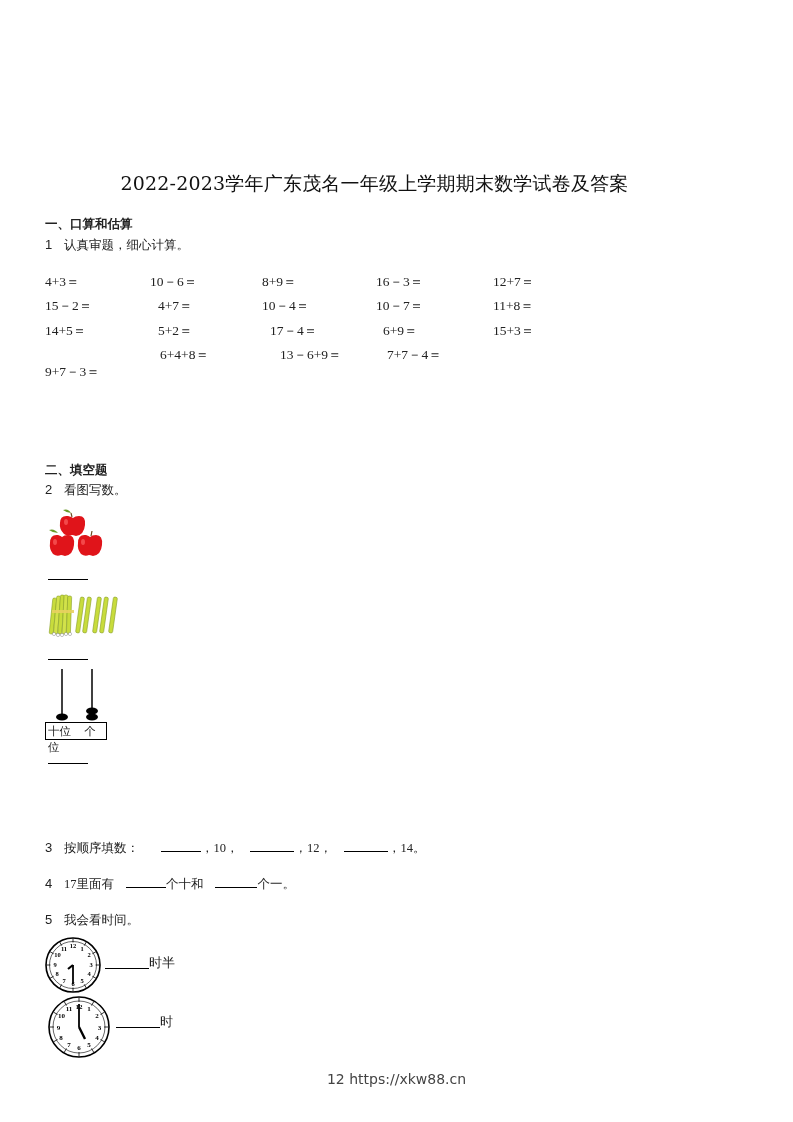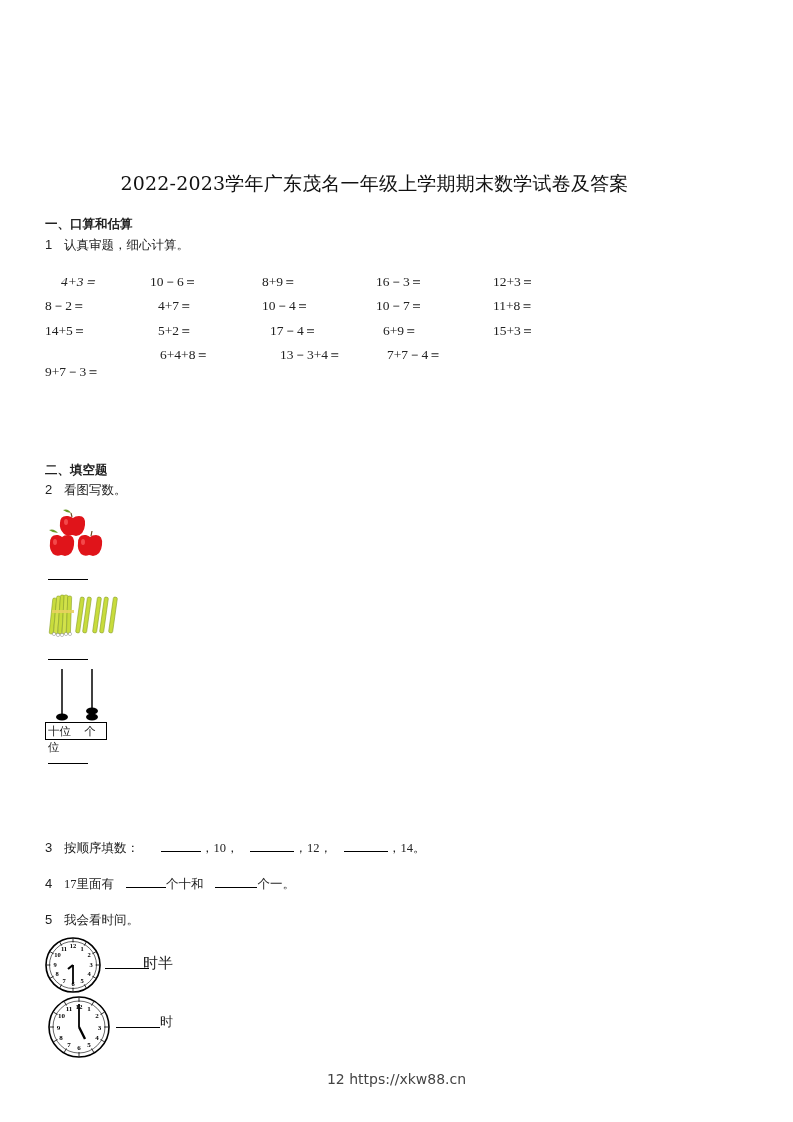--- a/index.html
+++ b/index.html
@@ -25,41 +25,41 @@
 <body>
 
 <div class="abs title">2022-2023学年广东茂名一年级上学期期末数学试卷及答案</div>
 
 <div class="abs section" style="left:45px; top:216px;font-family:Liberation Serif, serif;">一、口算和估算</div>
 <div class="abs qtext" style="left:45px; top:237px;">
   <span class="qnum">1</span>
   <span>认真审题，细心计算。</span>
 </div>
 
-<div class="abs eq" style="left:61px;  top:273px;font-style:italic;">4+3＝</div>
+<div class="abs eq" style="left:45px;  top:273px;">4+3＝</div>
 <div class="abs eq" style="left:150px; top:273px;">10－6＝</div>
 <div class="abs eq" style="left:262px; top:273px;">8+9＝</div>
 <div class="abs eq" style="left:376px; top:273px;">16－3＝</div>
-<div class="abs eq" style="left:493px; top:273px;">12+3＝</div>
-
-<div class="abs eq" style="left:45px;  top:297px;">8－2＝</div>
+<div class="abs eq" style="left:493px; top:273px;">12+7＝</div>
+
+<div class="abs eq" style="left:45px;  top:297px;">15－2＝</div>
 <div class="abs eq" style="left:158px; top:297px;">4+7＝</div>
 <div class="abs eq" style="left:262px; top:297px;">10－4＝</div>
 <div class="abs eq" style="left:376px; top:297px;">10－7＝</div>
 <div class="abs eq" style="left:493px; top:297px;">11+8＝</div>
 
 <div class="abs eq" style="left:45px;  top:322px;">14+5＝</div>
 <div class="abs eq" style="left:158px; top:322px;">5+2＝</div>
 <div class="abs eq" style="left:270px; top:322px;">17－4＝</div>
 <div class="abs eq" style="left:383px; top:322px;">6+9＝</div>
 <div class="abs eq" style="left:493px; top:322px;">15+3＝</div>
 
 <div class="abs eq" style="left:45px;  top:346px;margin-top:17px;">9+7－3＝</div>
 <div class="abs eq" style="left:160px; top:346px;">6+4+8＝</div>
-<div class="abs eq" style="left:280px; top:346px;">13－3+4＝</div>
+<div class="abs eq" style="left:280px; top:346px;">13－6+9＝</div>
 <div class="abs eq" style="left:387px; top:346px;">7+7－4＝</div>
 
 <div class="abs section" style="left:45px; top:462px;">二、填空题</div>
 <div class="abs qtext" style="left:45px; top:482px;">
   <span class="qnum">2</span>
   <span>看图写数。</span>
 </div>
 
 <div class="abs" style="left:46px; top:507px; width:60px; height:55px;">
   <svg width="60" height="55" viewBox="0 0 60 55">
@@ -184,21 +184,21 @@
         <text x="13" y="40">8</text>
       <text x="11" y="31">9</text>
         <text x="13.5" y="21">10</text>
         <text x="20" y="14.5">11</text>
     </g>
     <line x1="29" y1="29" x2="29" y2="48" stroke="#000" stroke-width="1.8"></line>
     <line x1="29" y1="29" x2="24" y2="33" stroke="#000" stroke-width="2.2"></line>
   </svg>
 </div>
 <div class="abs inline-blank" style="left:105px; top:957px; width:44px;"></div>
-<div class="abs qtext serif" style="left:143px; top:954px; font-size:15px;text-align:center;">时半</div>
+<div class="abs qtext serif" style="left:149px; top:954px; font-size:13px;text-align:center;">时半</div>
 
 <div class="abs" style="left:47px; top:995px; width:64px; height:64px;">
   <svg width="64" height="64" viewBox="0 0 64 64">
     <circle cx="32" cy="32" r="30" fill="#fff" stroke="#000" stroke-width="1.6"></circle>
     <circle cx="32" cy="32" r="26" fill="none" stroke="#000" stroke-width="0.6"></circle>
     <g stroke="#000" stroke-width="0.8">
       <line x1="32" y1="2.5" x2="32" y2="7"></line>
         <line x1="32" y1="57" x2="32" y2="61.5"></line>
       <line x1="2.5" y1="32" x2="7" y2="32"></line>
         <line x1="57" y1="32" x2="61.5" y2="32"></line>

